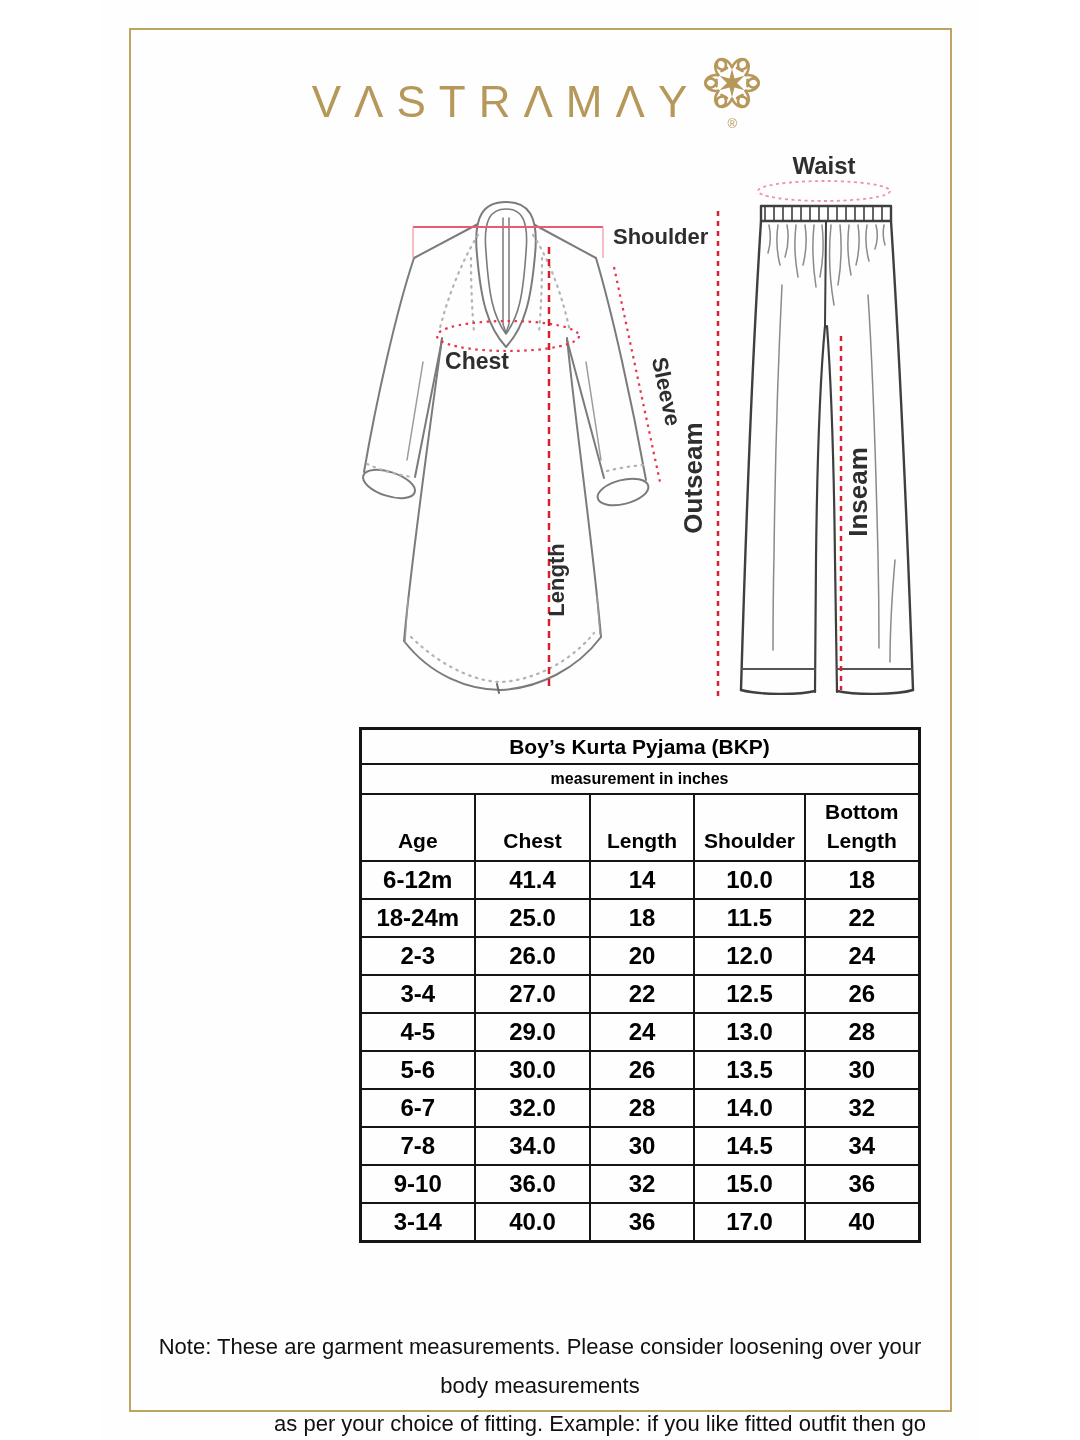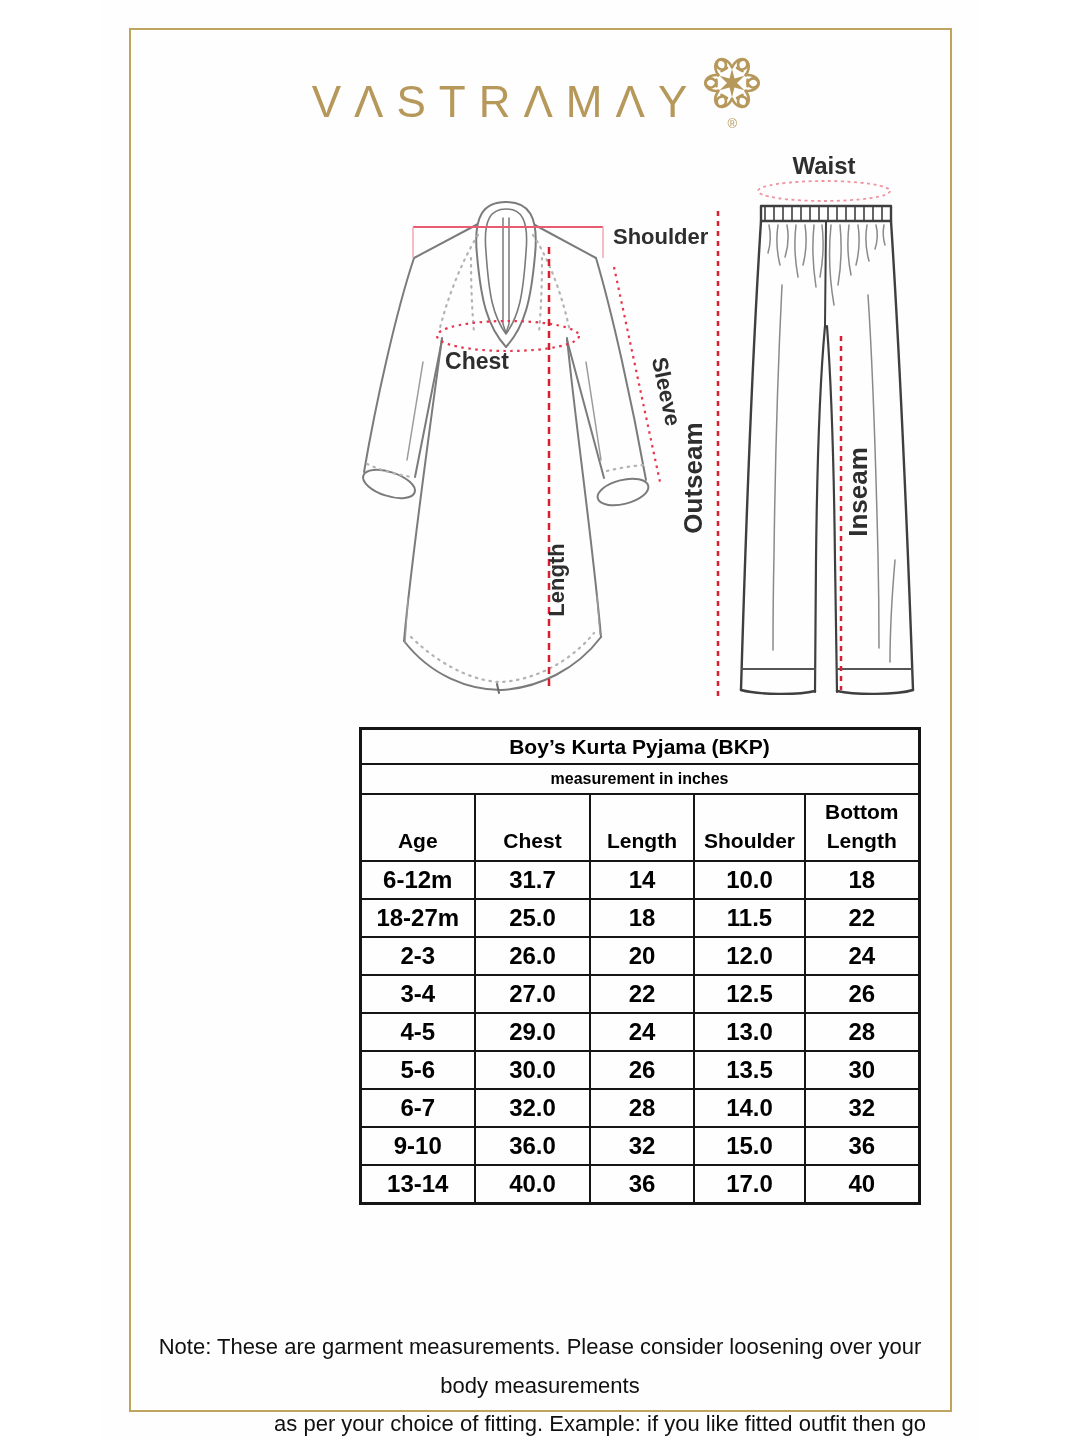--- a/index.html
+++ b/index.html
@@ -197,27 +197,27 @@
         <th>Age</th>
         <th>Chest</th>
         <th>Length</th>
         <th>Shoulder</th>
         <th>Bottom Length</th>
       </tr>
     </thead>
     <tbody>
         <tr>
           <td>6-12m</td>
-          <td>31.7</td>
+          <td>41.4</td>
           <td>14</td>
           <td>10.0</td>
           <td>18</td>
         </tr>
         <tr>
-          <td>18-27m</td>
+          <td>18-24m</td>
           <td>25.0</td>
           <td>18</td>
           <td>11.5</td>
           <td>22</td>
         </tr>
         <tr>
           <td>2-3</td>
           <td>26.0</td>
           <td>20</td>
           <td>12.0</td>
@@ -245,28 +245,35 @@
           <td>30</td>
         </tr>
         <tr>
           <td>6-7</td>
           <td>32.0</td>
           <td>28</td>
           <td>14.0</td>
           <td>32</td>
         </tr>
         <tr>
+          <td>7-8</td>
+          <td>34.0</td>
+          <td>30</td>
+          <td>14.5</td>
+          <td>34</td>
+        </tr>
+        <tr>
           <td>9-10</td>
           <td>36.0</td>
           <td>32</td>
           <td>15.0</td>
           <td>36</td>
         </tr>
         <tr>
-          <td>13-14</td>
+          <td>3-14</td>
           <td>40.0</td>
           <td>36</td>
           <td>17.0</td>
           <td>40</td>
         </tr>
       </tbody>
   </table>
 
   <div class="note">
     <div class="l1">Note: These are garment measurements. Please consider loosening over your body measurements</div>

